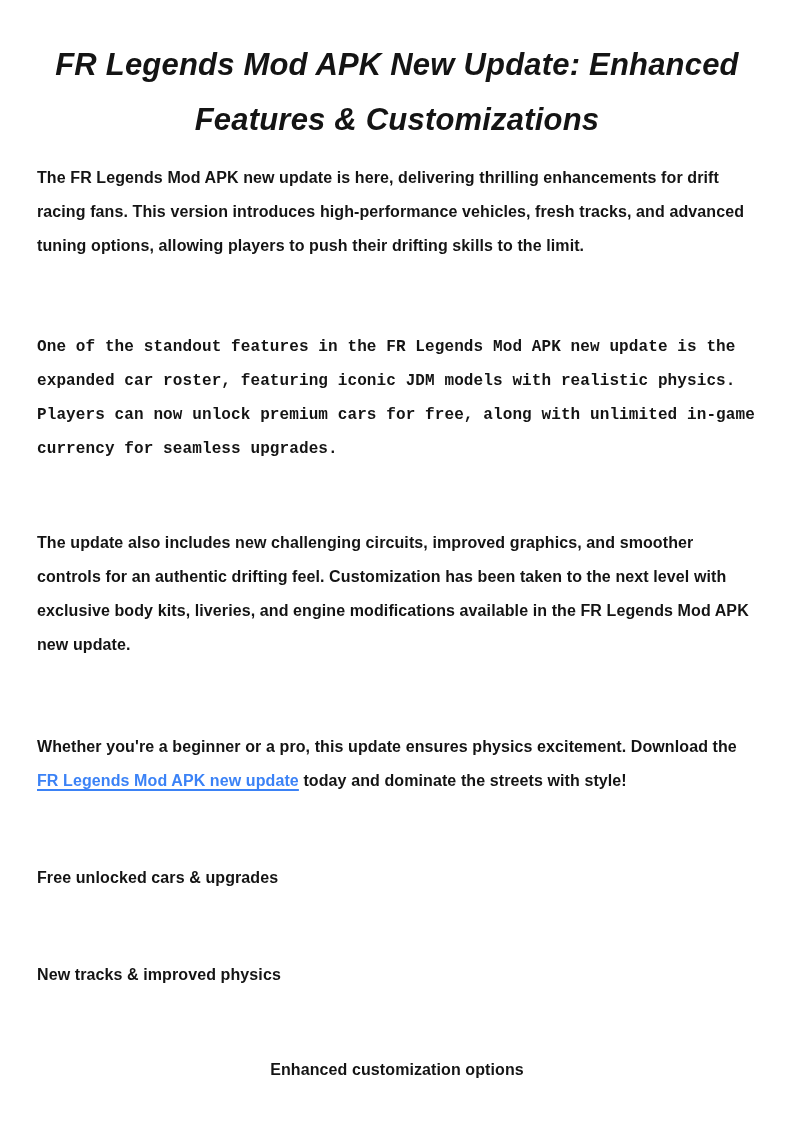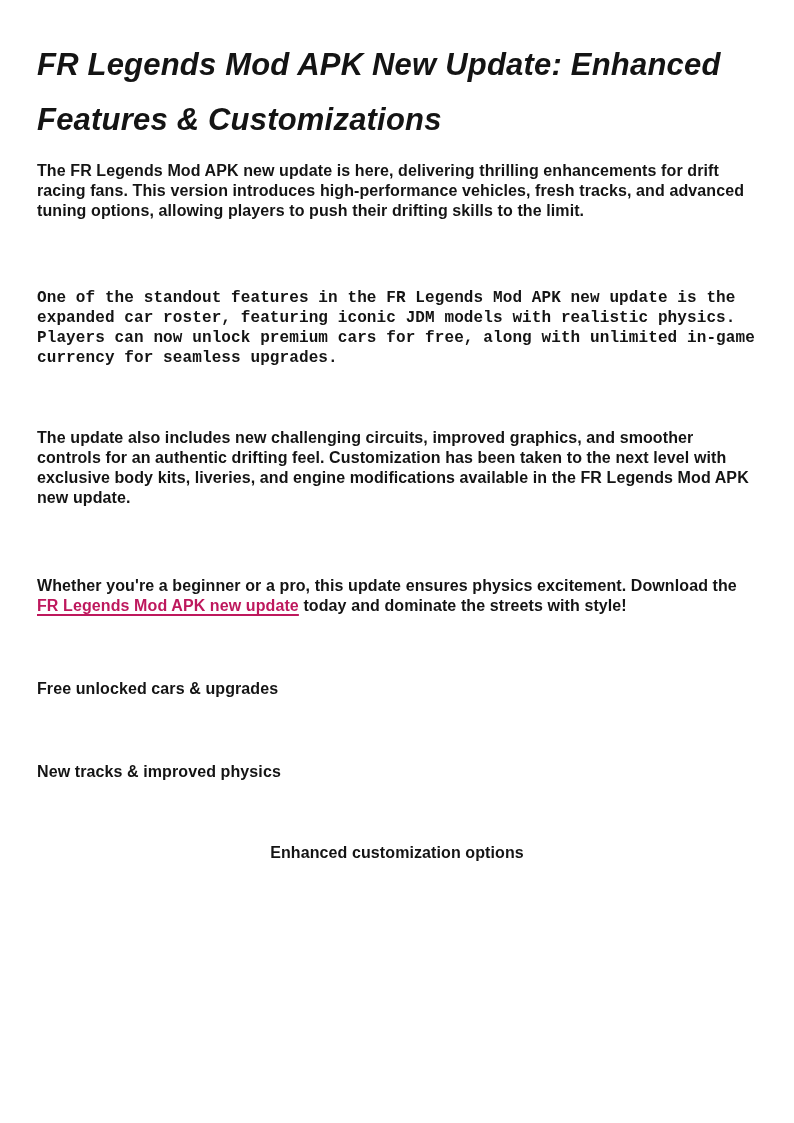--- a/index.html
+++ b/index.html
@@ -23,41 +23,42 @@
   }
   .doc-title {
     margin: 0 0 14px 0;
     font-family: "Liberation Sans", sans-serif;
     font-style: italic;
     font-weight: 700;
     font-size: 31px;
     line-height: 55px;
     letter-spacing: 0.2px;
     color: #141414;
+    text-align: center;
   }
   .body-text {
     margin: 0;
     font-family: "Liberation Sans", sans-serif;
     font-weight: 700;
     font-size: 16px;
-    line-height: 20px;
+    line-height: 34px;
     letter-spacing: 0.1px;
     color: #141414;
     max-width: 720px;
   }
   .p1 { margin-bottom: 67px; }
   .p2 { margin-bottom: 60px; font-family: Liberation Mono, monospace; }
   .p3 { margin-bottom: 68px; }
   .p4 { margin-bottom: 63px; }
   .key-highlights { margin-bottom: 61px; }
   .hl-1 { margin-bottom: 63px; }
   .hl-2 { margin-bottom: 61px; }
   .hl-3 { margin-bottom: 0; text-align: center; }
   a.inline-link {
-    color: #be185d;
+    color: #3b82f6;
     font-weight: 700;
     text-decoration: underline;
     text-decoration-thickness: 2px;
     text-underline-offset: 3px;
     cursor: pointer;
   }
 </style>
 </head>
 <body>
 

